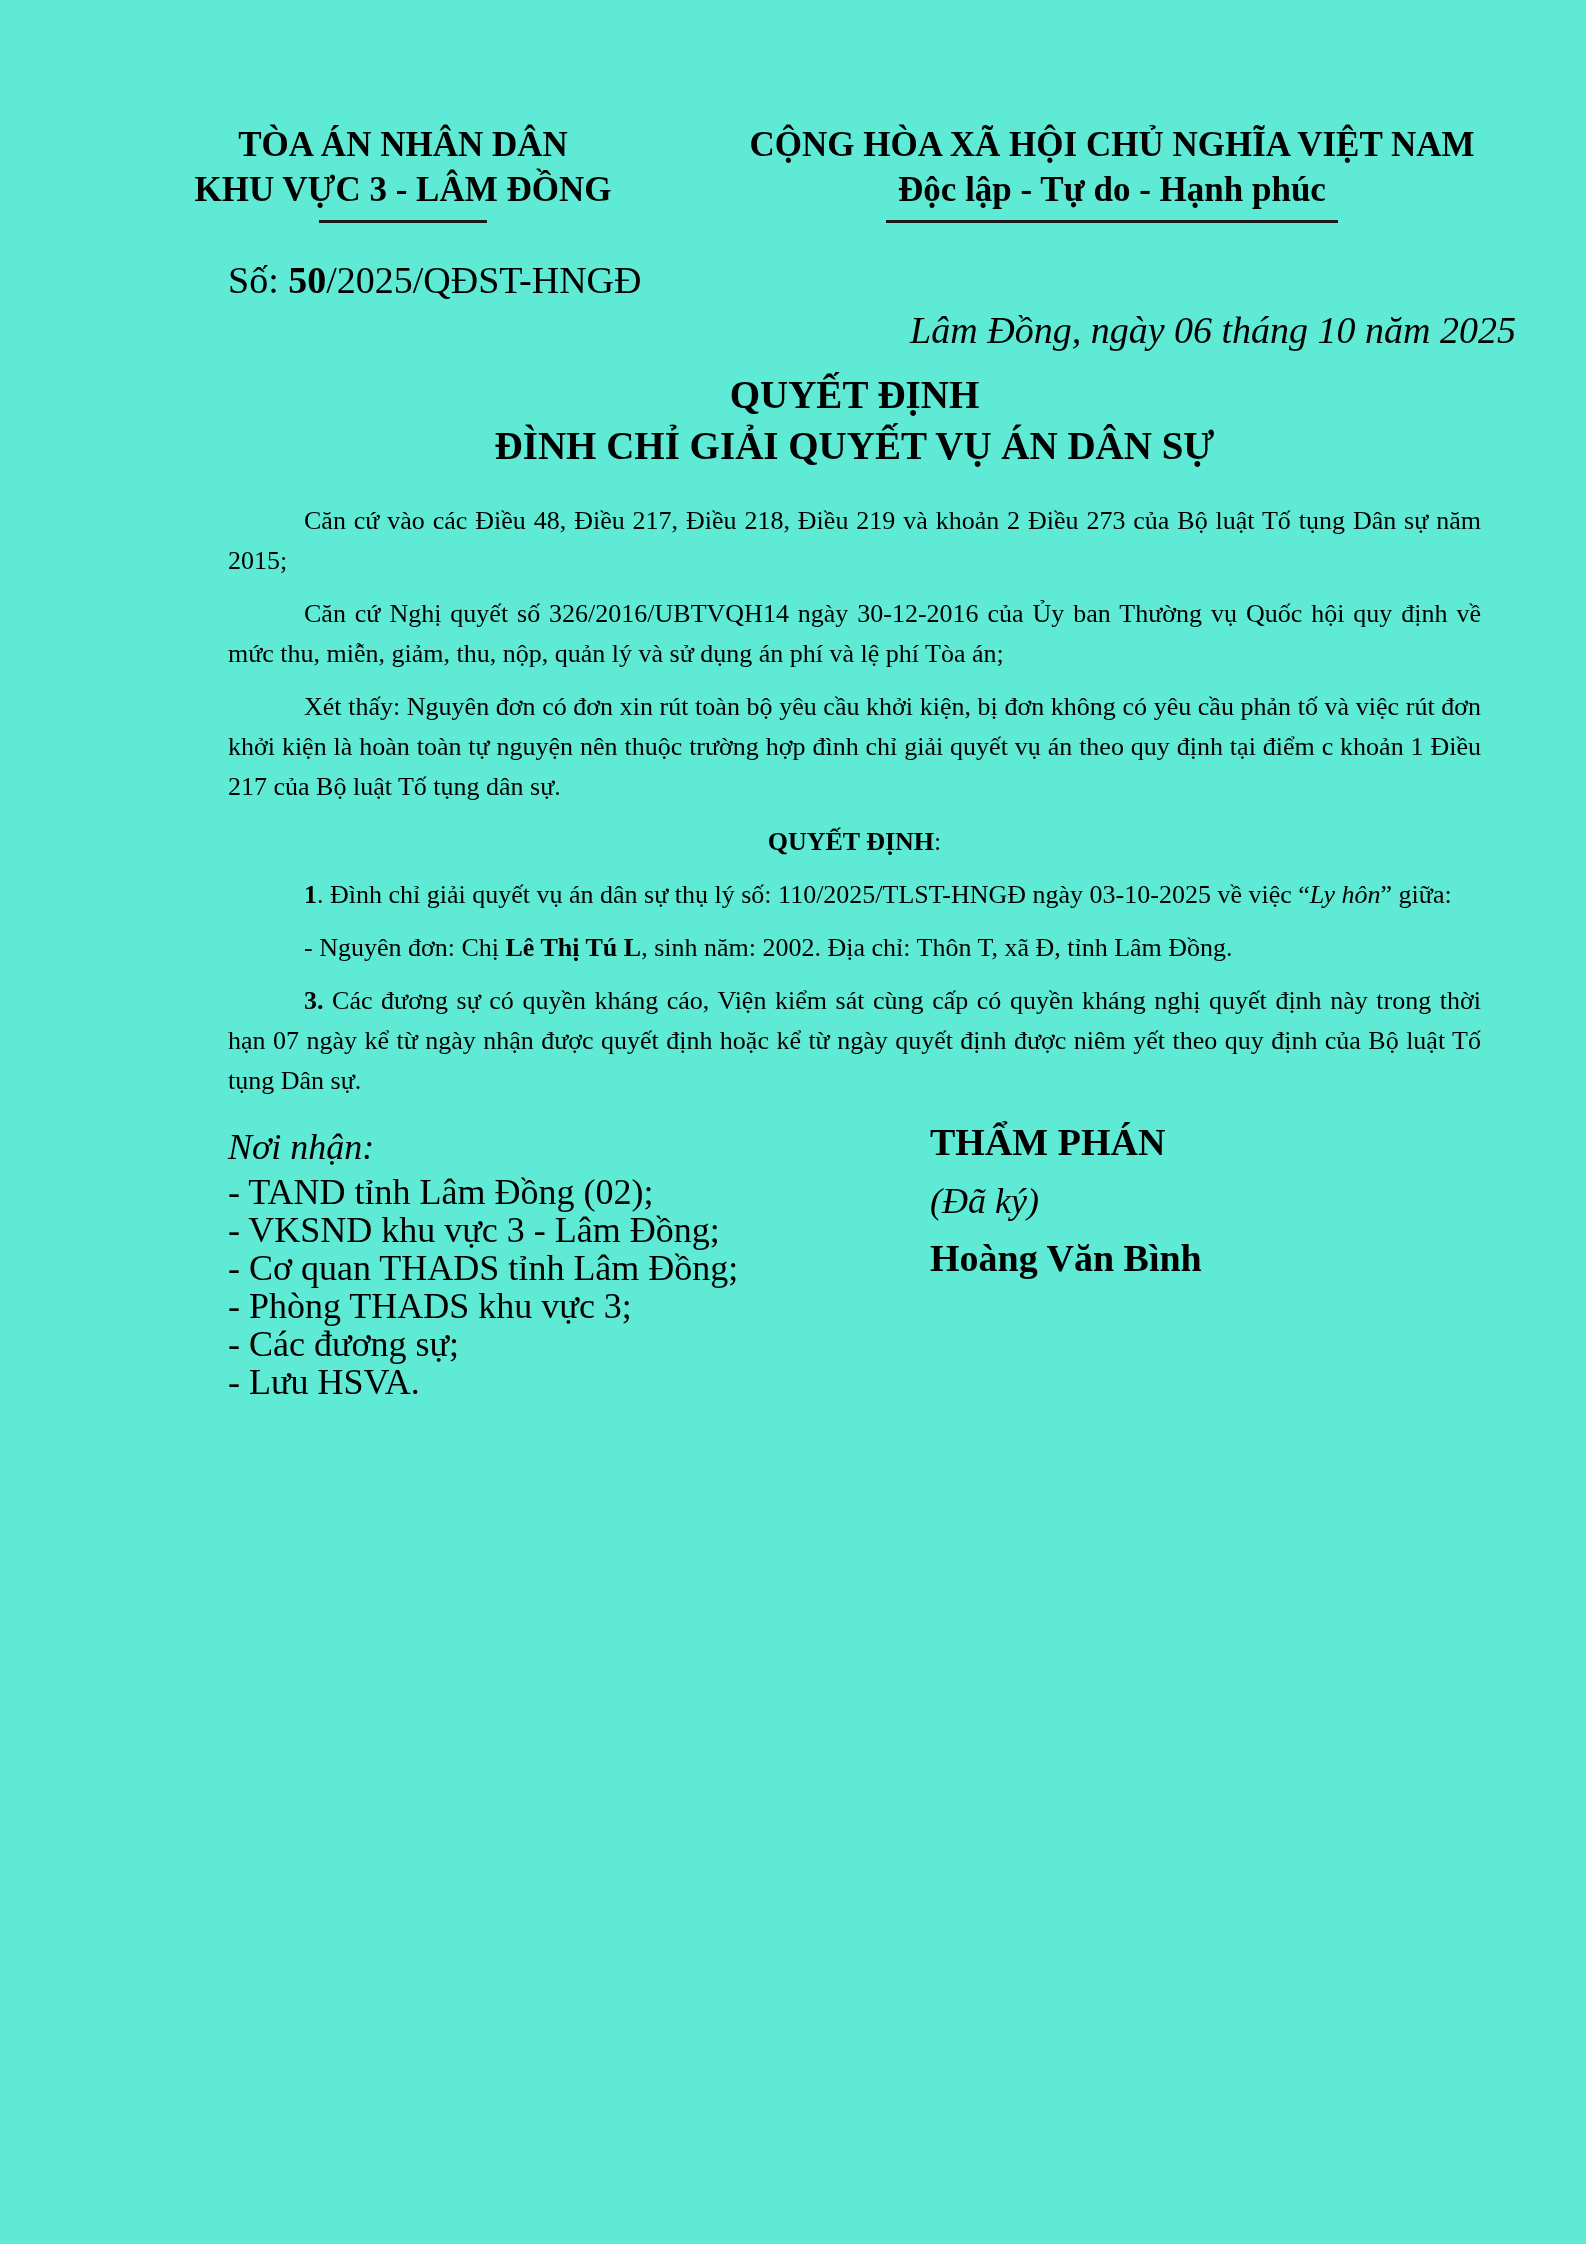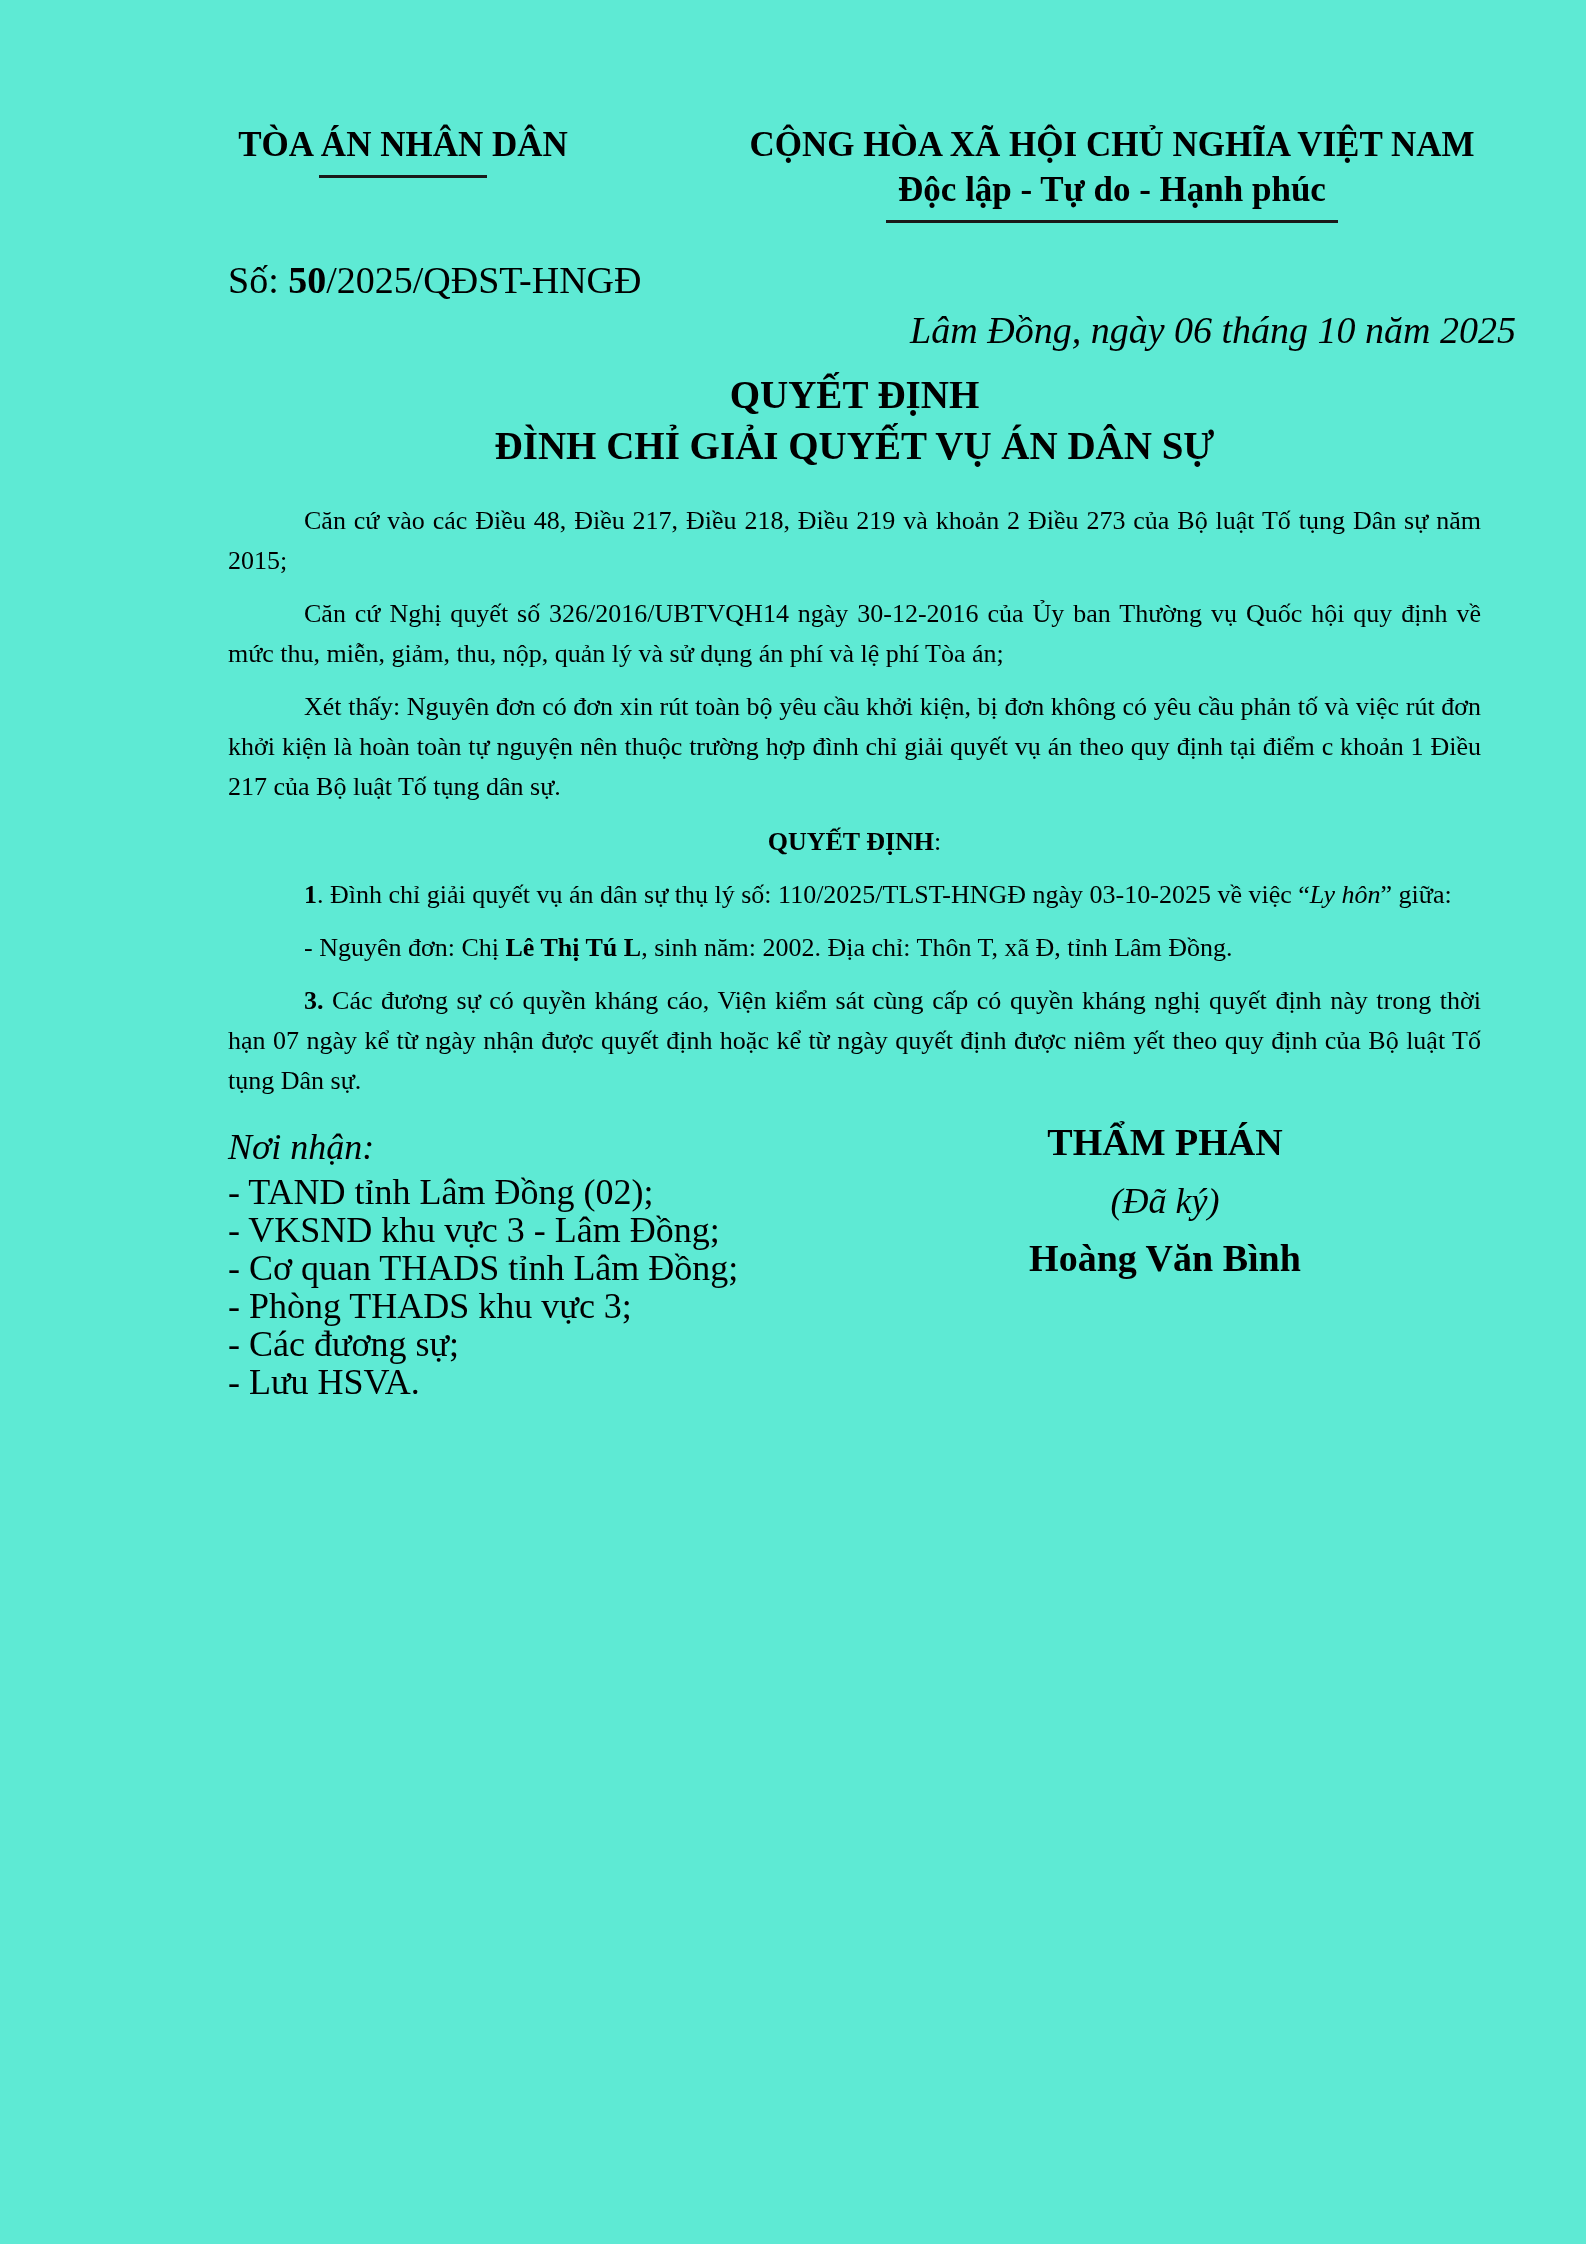--- a/index.html
+++ b/index.html
@@ -70,34 +70,34 @@
     font-weight:normal;font-style:italic;
     font-size:36px;line-height:44px;
   }
   .recipients-list{margin-top:4px;}
   .recipients-list div{
     font-size:36px;line-height:38px;
   }
   .signature{
     position:absolute;
     top:-6px;left:702px;width:470px;
-    text-align:center;
   }
   .sig-title{font-weight:bold;font-size:38px;line-height:46px;}
   .sig-note{font-style:italic;font-size:36px;line-height:44px;margin-top:14px;}
   .sig-name{font-weight:bold;font-size:38px;line-height:46px;margin-top:12px;}
 </style>
 </head>
 <body>
 
 <div class="page">
 
   <div class="header-row">
     <div class="hdr-col hdr-left">
       <div>TÒA ÁN NHÂN DÂN</div>
+      <div>KHU VỰC 3 - LÂM ĐỒNG</div>
       <hr class="hdr-rule rule-left">
     </div>
     <div class="hdr-col hdr-right">
       <div>CỘNG HÒA XÃ HỘI CHỦ NGHĨA VIỆT NAM</div>
       <div>Độc lập - Tự do - Hạnh phúc</div>
       <hr class="hdr-rule rule-right">
     </div>
   </div>
 
   <div class="so-line"><span>Số: </span><span class="b">50</span><span>/2025/QĐST-HNGĐ</span></div>

